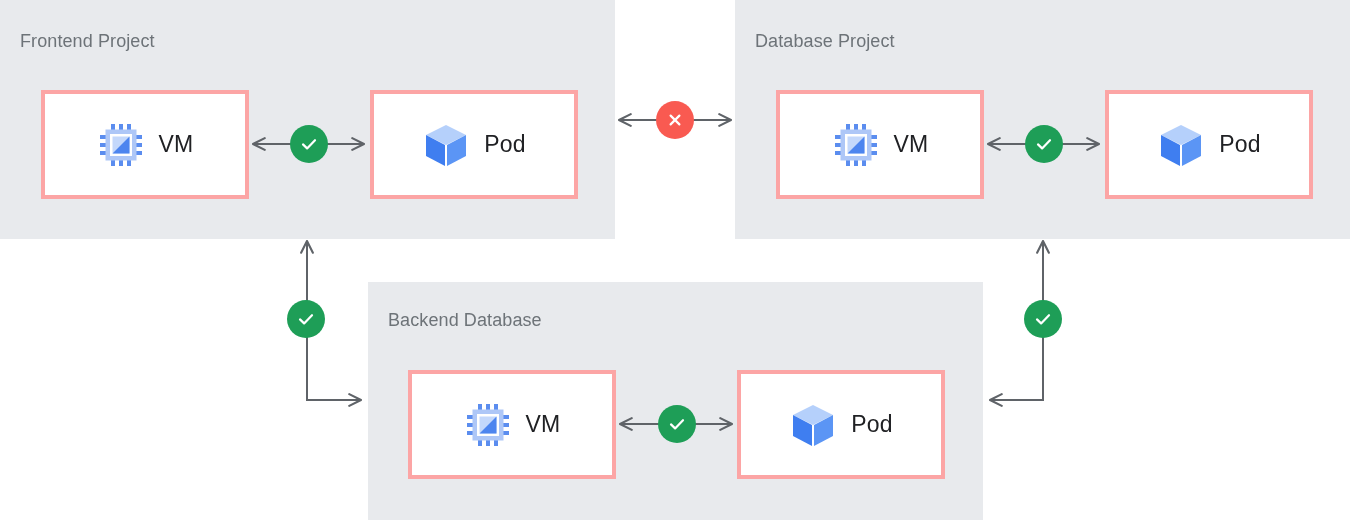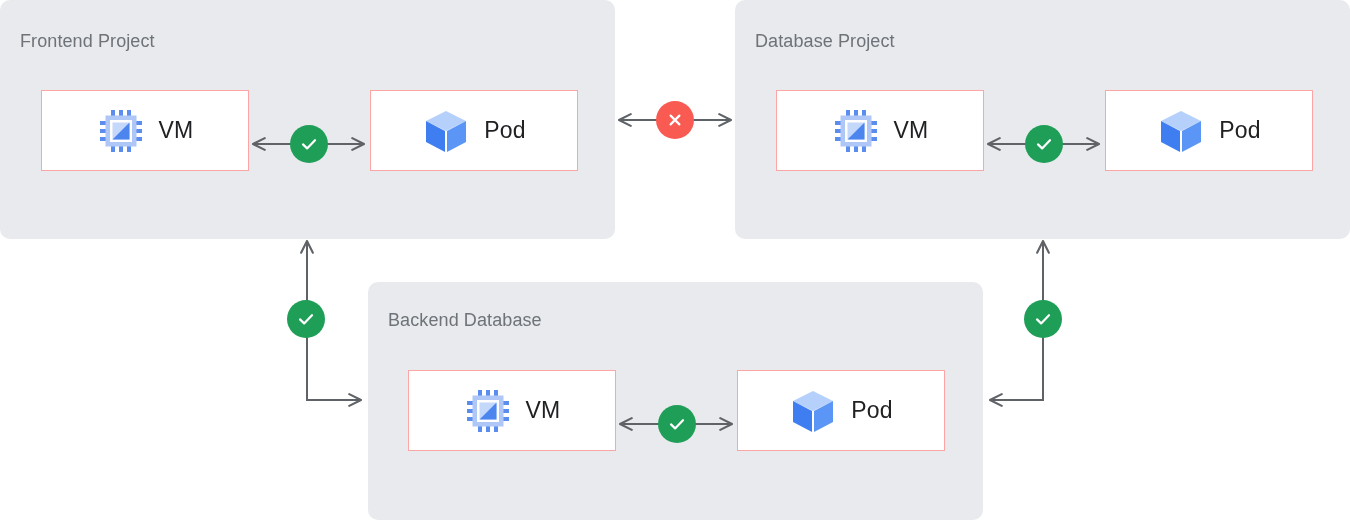--- a/index.html
+++ b/index.html
@@ -18,21 +18,20 @@
     width: 1350px;
     height: 520px;
     background: #ffffff;
   }
 
   
   .panel {
     position: absolute;
     background: #e8eaed;
     box-sizing: border-box;
-    border-radius: 10px;
   }
   .panel-title {
     position: absolute;
     font-size: 18px;
     color: #6d7378;
     letter-spacing: .1px;
     white-space: nowrap;
   }
 
   #panel-frontend { left: 0;    top: 0;   width: 615px; height: 239px; }
@@ -41,26 +40,26 @@
   #panel-database { left: 735px; top: 0;   width: 615px; height: 239px; }
   #panel-database .panel-title { left: 20px;  top: 31px; }
 
   #panel-backend  { left: 368px; top: 282px; width: 615px; height: 238px; }
   #panel-backend  .panel-title { left: 20px;  top: 28px; }
 
   
   .card {
     position: absolute;
     background: #ffffff;
-    border: 1px solid #fca5a5;
+    border: 4px solid #fca5a5;
     box-sizing: border-box;
     display: flex;
     align-items: center;
     width: 208px;
-    height: 81px;
+    height: 109px;
   }
   .card-inner {
     display: flex;
     align-items: center;
     gap: 14px;
     margin: 0 auto;
   }
   .card-label {
     font-size: 23px;
     color: #202124;

